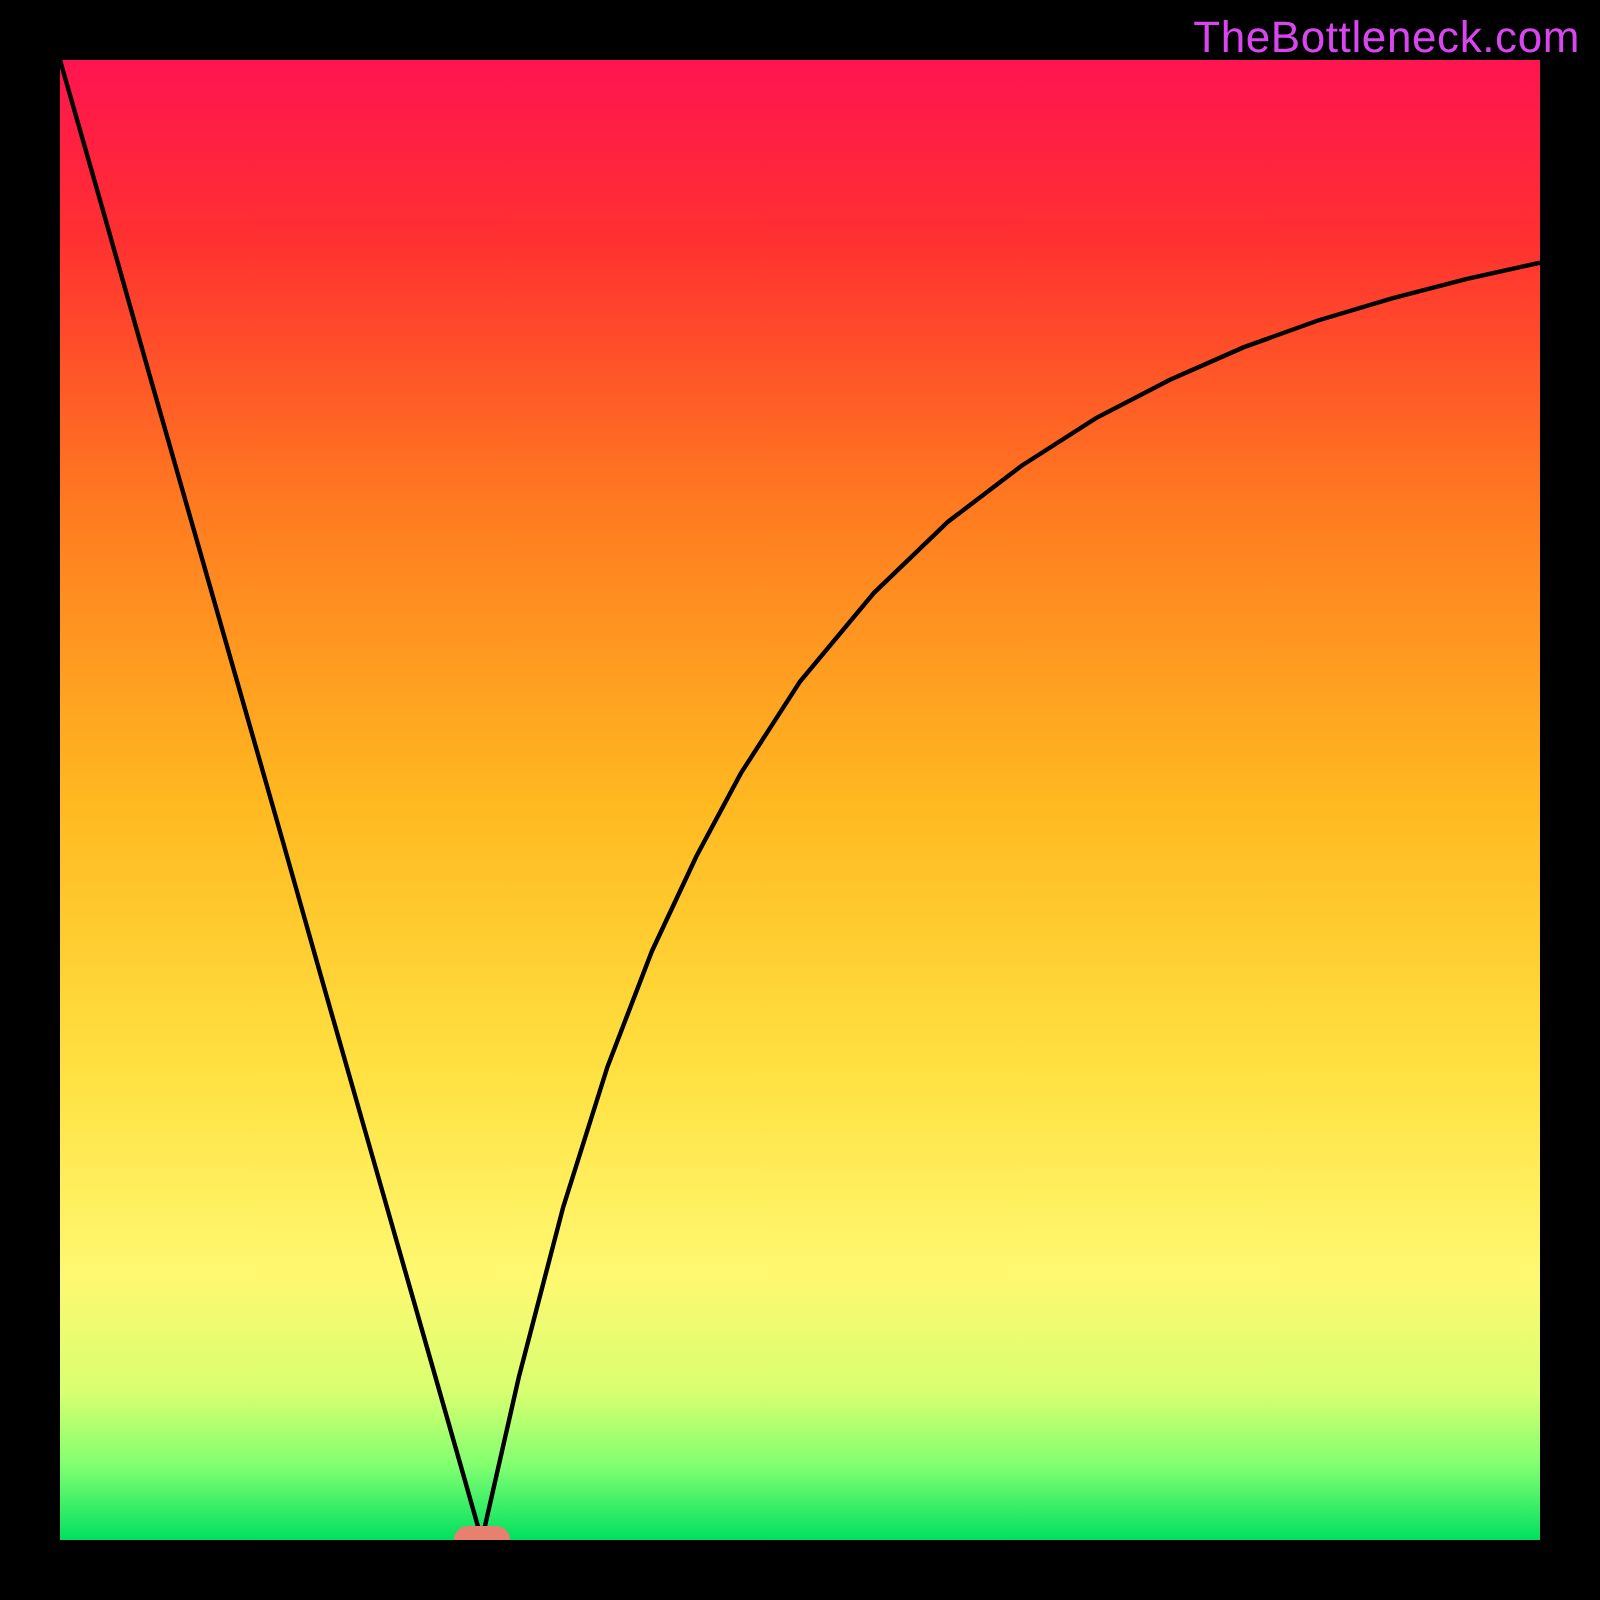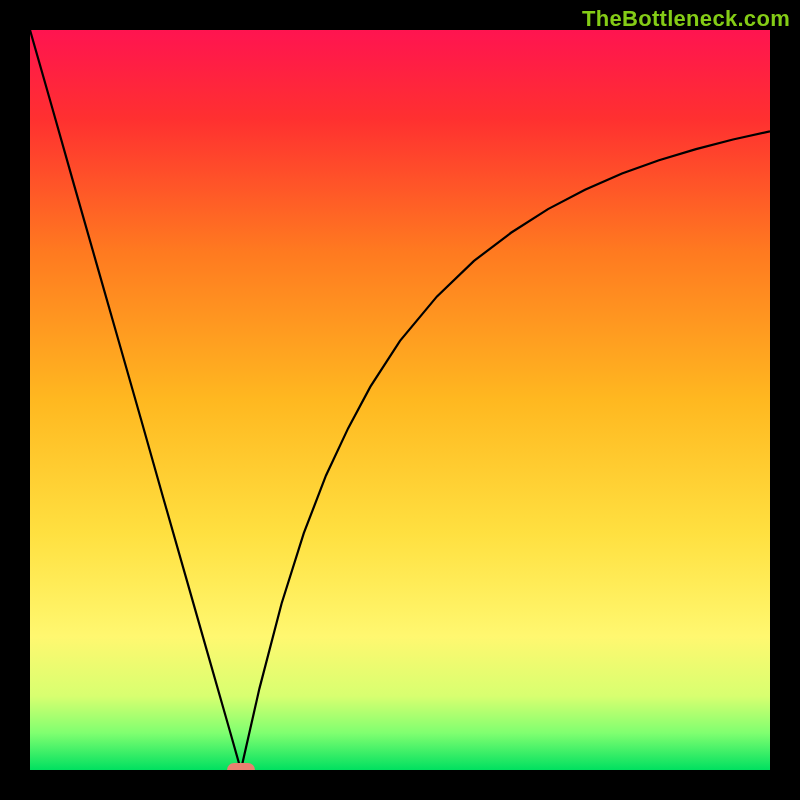--- a/index.html
+++ b/index.html
@@ -14,23 +14,23 @@
   .frame {
     position: relative;
     width: 800px;
     height: 800px;
     background: #000;
   }
   .watermark {
     position: absolute;
     top: 6px;
     right: 10px;
-    color: #84cc16;
+    color: #d946ef;
     font-size: 22px;
-    font-weight: 700;
+    font-weight: 400;
     letter-spacing: 0.3px;
     z-index: 5;
   }
   .plot-area {
     position: absolute;
     left: 30px;
     top: 30px;
     width: 740px;
     height: 740px;
     overflow: hidden;

